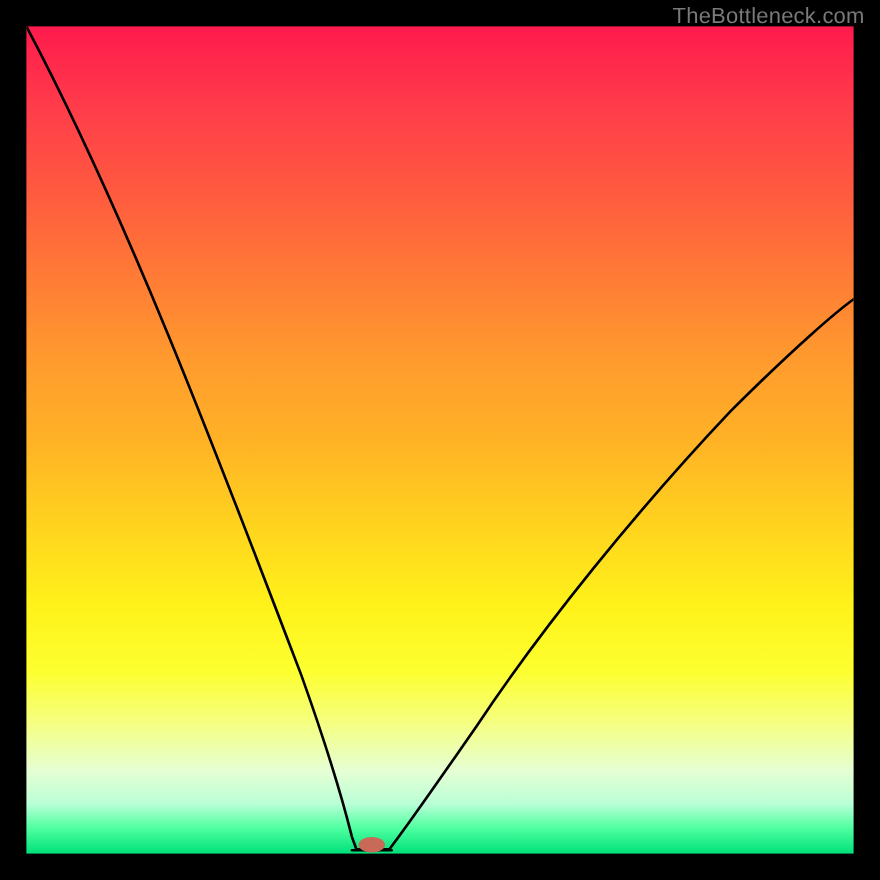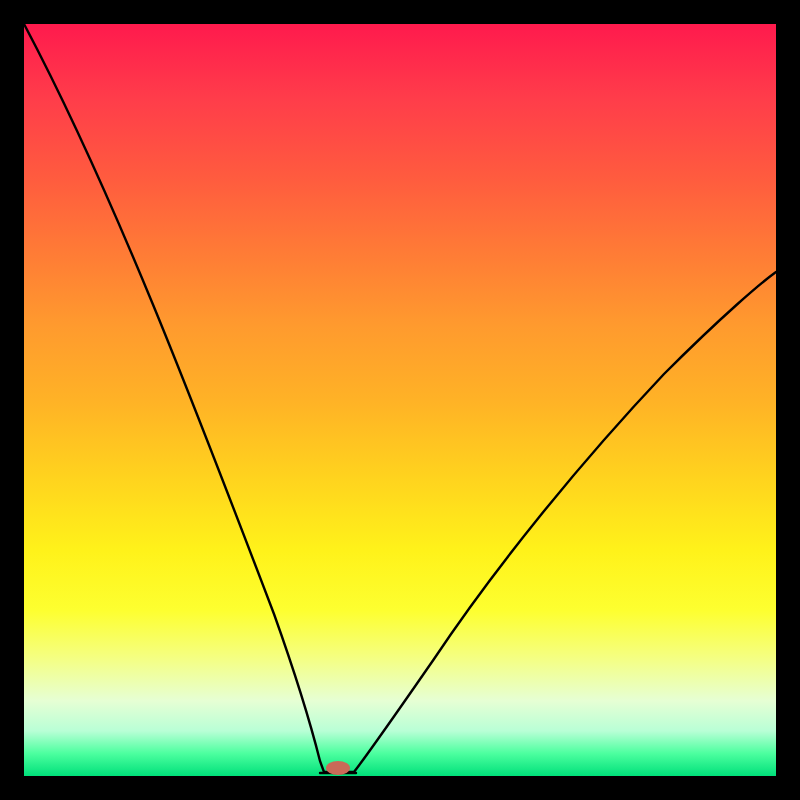--- a/index.html
+++ b/index.html
@@ -62,20 +62,21 @@
     inset: 0;
     width: 100%;
     height: 100%;
   }
 </style>
 </head>
 <body>
 
 <div class="frame">
 
+  <div class="watermark">TheBottleneck.com</div>
 
   <div class="plot-area">
 
     <div class="gradient"></div>
 
     <svg class="curve" viewBox="0 0 752 752" preserveAspectRatio="none">
       <path d="M 0 0
                C 90 170, 170 380, 250 590
                C 275 660, 288 705, 296 737
                L 300 748

